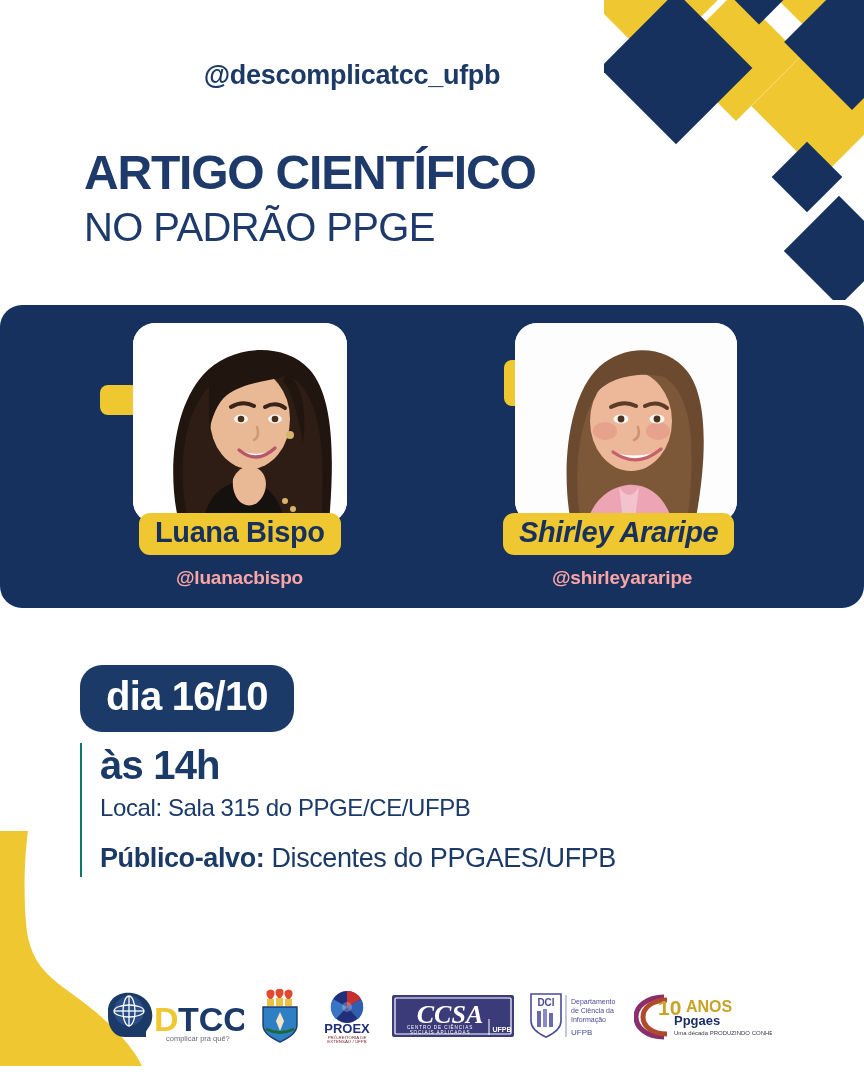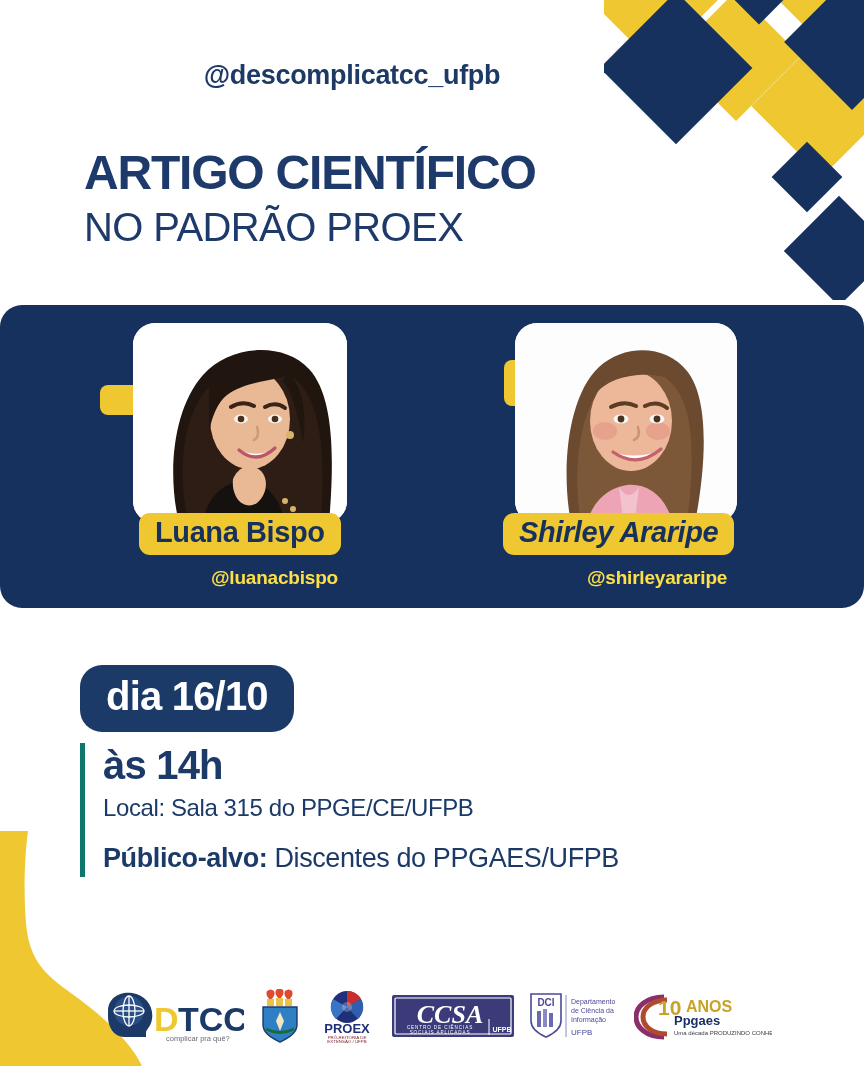--- a/index.html
+++ b/index.html
@@ -120,26 +120,25 @@
     padding: 3px 16px 6px 16px;
     border-radius: 11px;
     white-space: nowrap;
   }
   .speaker:nth-child(1) .name-badge { left: 139px; }
   .speaker:nth-child(2) .name-badge { left: 71px; font-style: italic; }
 
   .handle-small {
     position: absolute;
     top: 262px;
-    color: #fde047;
+    color: #fca5a5;
     font-size: 19px;
     font-weight: 600;
     letter-spacing: -0.2px;
     white-space: nowrap;
-    margin-left: 35px;
   }
   .speaker:nth-child(1) .handle-small { left: 176px; }
   .speaker:nth-child(2) .handle-small { left: 120px; }
 
   
   .date-badge {
     position: absolute;
     left: 80px; top: 665px;
     background: #1b3a68;
     color: #ffffff;
@@ -148,21 +147,21 @@
     letter-spacing: -0.8px;
     padding: 9px 26px 13px 26px;
     border-radius: 22px;
     white-space: nowrap;
   }
 
   .details {
     position: absolute;
     left: 80px; top: 743px;
     padding-left: 18px;
-    border-left: 5px solid #0f766e;
+    border-left: 2px solid #0f766e;
   }
   .time {
     font-size: 40px;
     font-weight: 800;
     color: #1b3a68;
     letter-spacing: -0.8px;
     line-height: 1.12;
   }
   .place {
     margin-top: 4px;
@@ -225,21 +224,21 @@
   <div class="deco-blob">
     <svg viewBox="0 0 150 235" xmlns="http://www.w3.org/2000/svg" aria-hidden="true">
       <path d="M0,0 L28,0 C28,0 22,42 26,92 C30,142 58,150 92,178 C120,201 135,220 142,235 L0,235 Z" fill="#efc831"></path>
     </svg>
   </div>
 
   <div class="handle">@descomplicatcc_ufpb</div>
 
   <div class="title-block">
     <div class="title-main">ARTIGO CIENTÍFICO</div>
-    <div class="title-sub">NO PADRÃO PROEX</div>
+    <div class="title-sub">NO PADRÃO PPGE</div>
   </div>
 
   <div class="speakers-panel">
     <div class="speakers-row">
 
       <div class="speaker">
         <div class="yellow-tab"></div>
         <div class="photo-frame">
           <svg viewBox="0 0 214 200" xmlns="http://www.w3.org/2000/svg" aria-hidden="true">
             <rect width="214" height="200" fill="#ffffff"></rect>

